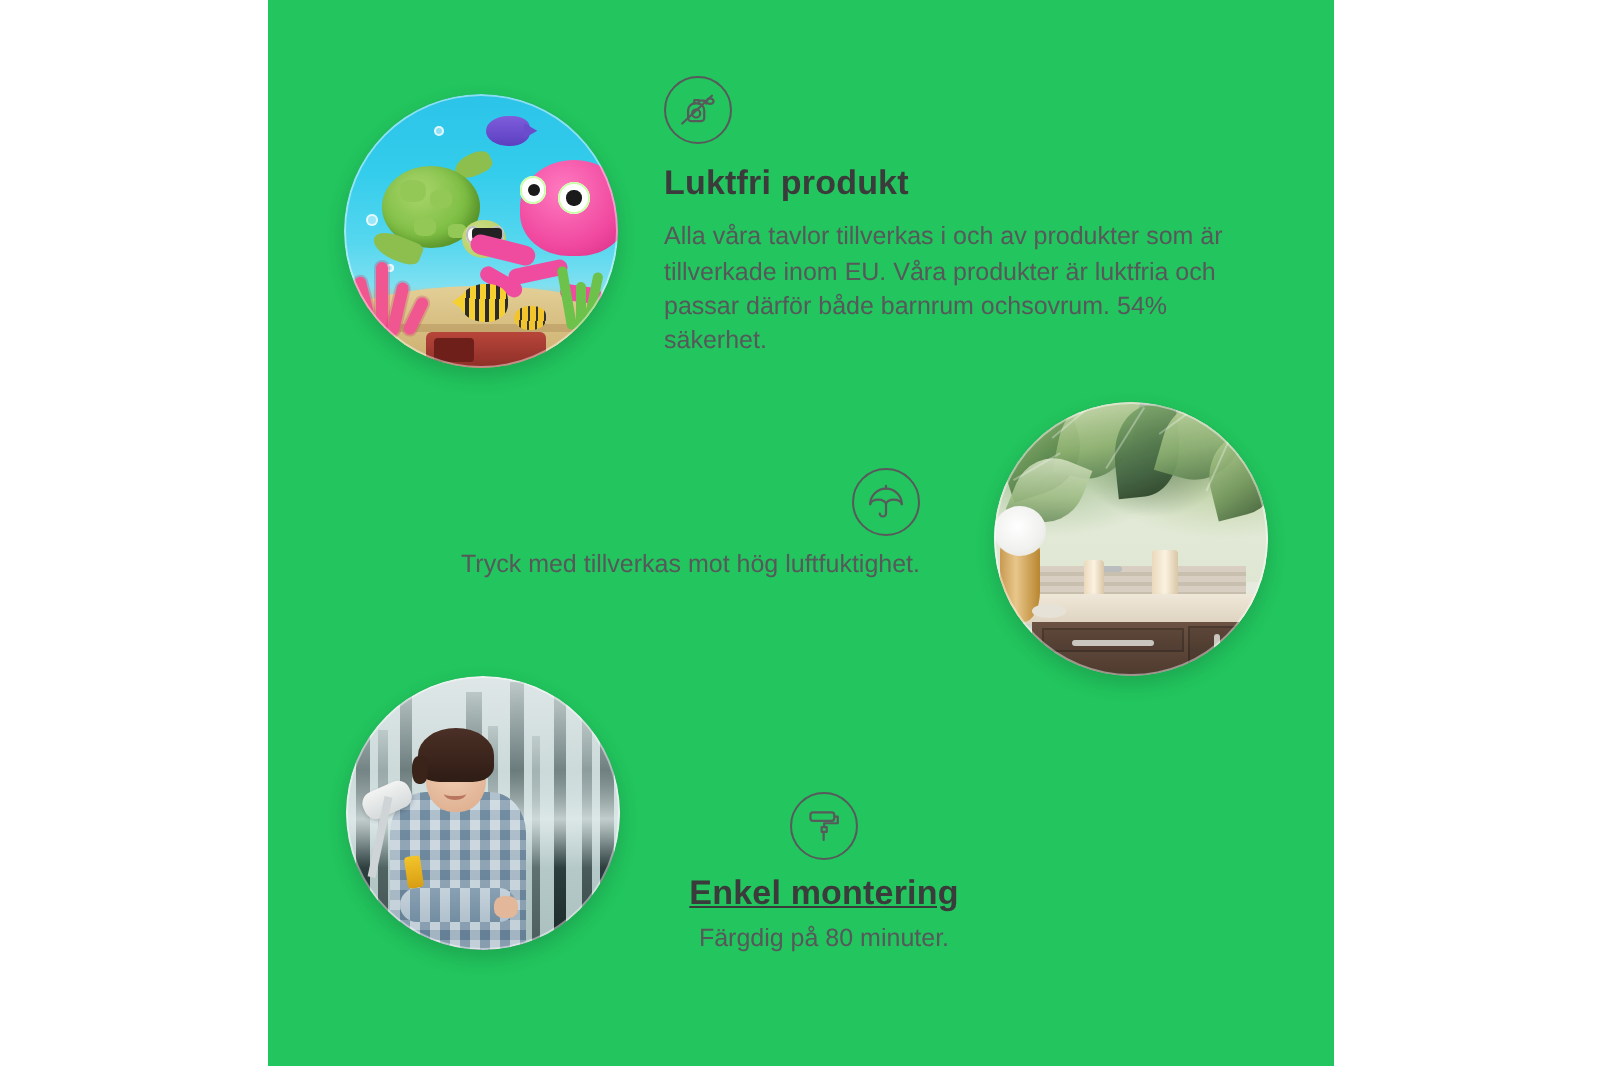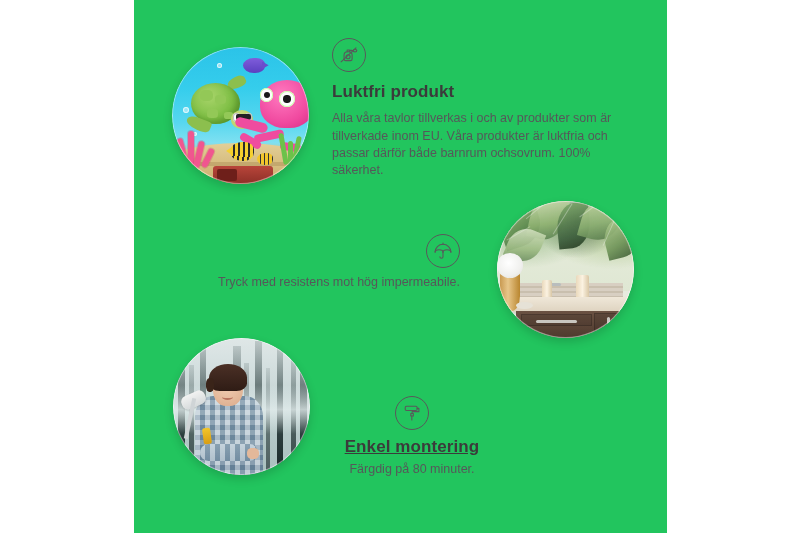--- a/index.html
+++ b/index.html
@@ -529,34 +529,34 @@
         <svg width="22" height="22" viewBox="0 0 24 24" fill="none" stroke="#58595b" stroke-width="1.2" stroke-linecap="round" stroke-linejoin="round">
           <path d="M6.6 12.2c0-2.1 1.7-3.8 3.8-3.8h1.2c2.1 0 3.8 1.7 3.8 3.8v4.1c0 1-.8 1.8-1.8 1.8H8.4c-1 0-1.8-.8-1.8-1.8v-4.1z"></path>
           <path d="M10 8.4V6.6h2.4v1.8"></path>
           <path d="M12.8 6.9h2.1c.9 0 1.6.7 1.6 1.6"></path>
           <ellipse cx="18.6" cy="7.2" rx="1.9" ry="1.5"></ellipse>
           <circle cx="11" cy="13.9" r="2.2"></circle>
           <path d="M3.4 19.4L19.6 4.2"></path>
         </svg>
       </div>
       <p class="feature-title">Luktfri produkt</p>
-      <p class="feature-body">Alla våra tavlor tillverkas i och av produkter som är tillverkade inom EU. Våra produkter är luktfria och passar därför både barnrum ochsovrum. 100% säkerhet.</p>
+      <p class="feature-body">Alla våra tavlor tillverkas i och av produkter som är tillverkade inom EU. Våra produkter är luktfria och passar därför både barnrum ochsovrum. 54% säkerhet.</p>
     </div>
 
     <div class="feature" id="feature-waterproof">
       <div class="icon-circle">
         <svg width="22" height="22" viewBox="0 0 24 24" fill="none" stroke="#58595b" stroke-width="1.2" stroke-linecap="round" stroke-linejoin="round">
           <path d="M3.4 13.2c0-4.7 3.8-8.5 8.6-8.5s8.6 3.8 8.6 8.5"></path>
           <path d="M3.4 13.2c0-1.4 1.9-2.5 4.3-2.5s4.3 1.1 4.3 2.5"></path>
           <path d="M12 13.2c0-1.4 1.9-2.5 4.3-2.5s4.3 1.1 4.3 2.5"></path>
           <path d="M12 4.7V3.2"></path>
           <path d="M12 13.2v5.1c0 .9-.8 1.6-1.7 1.6s-1.7-.7-1.7-1.6"></path>
         </svg>
       </div>
-      <p class="feature-body">Tryck med resistens mot hög impermeabile.</p>
+      <p class="feature-body">Tryck med tillverkas mot hög luftfuktighet.</p>
     </div>
 
     <div class="feature" id="feature-mounting">
       <div class="icon-circle">
         <svg width="22" height="22" viewBox="0 0 24 24" fill="none" stroke="#58595b" stroke-width="1.2" stroke-linecap="round" stroke-linejoin="round">
           <rect x="4.6" y="4.6" width="13" height="4.6" rx="1.4"></rect>
           <path d="M17.6 6.9h1.9v3.6h-7.4v2.1"></path>
           <path d="M12.1 12.6h-1.4v2.6h2.8v-2.6h-1.4z"></path>
           <path d="M11.8 15.2v4.4"></path>
         </svg>

